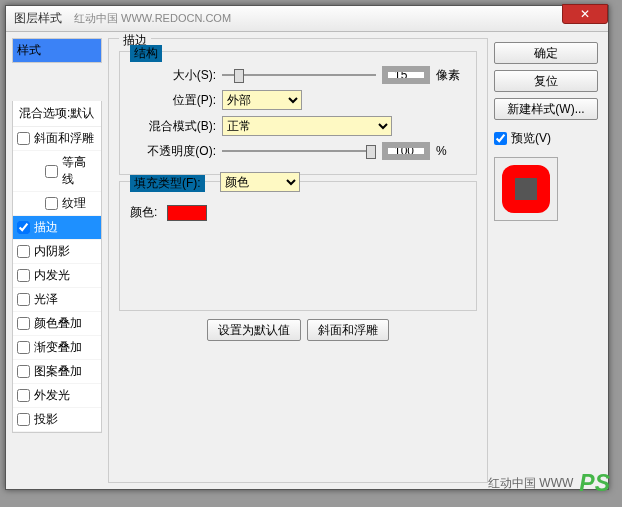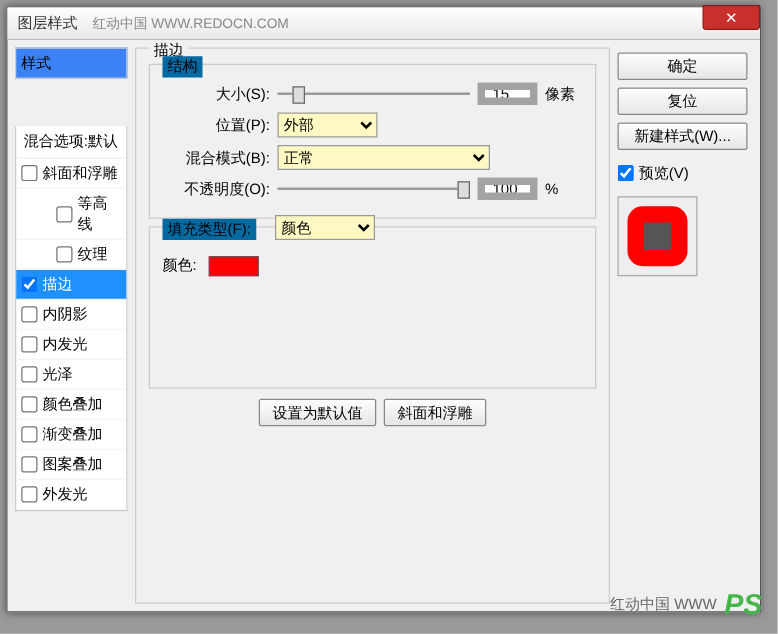--- a/index.html
+++ b/index.html
@@ -99,20 +99,24 @@
               <span>渐变叠加</span>
             </div>
             <div class="style-item">
               <input type="checkbox" style="">
               <span>图案叠加</span>
             </div>
             <div class="style-item">
               <input type="checkbox" style="">
               <span>外发光</span>
             </div>
+            <div class="style-item">
+              <input type="checkbox" style="">
+              <span>投影</span>
+            </div>
           </div>
       </div>
     </div>
 
     <div class="mid-col">
       <div class="mid-fieldset">
         <span class="lbl">描边</span>
 
         <div class="group">
           <span class="glbl">结构</span>

